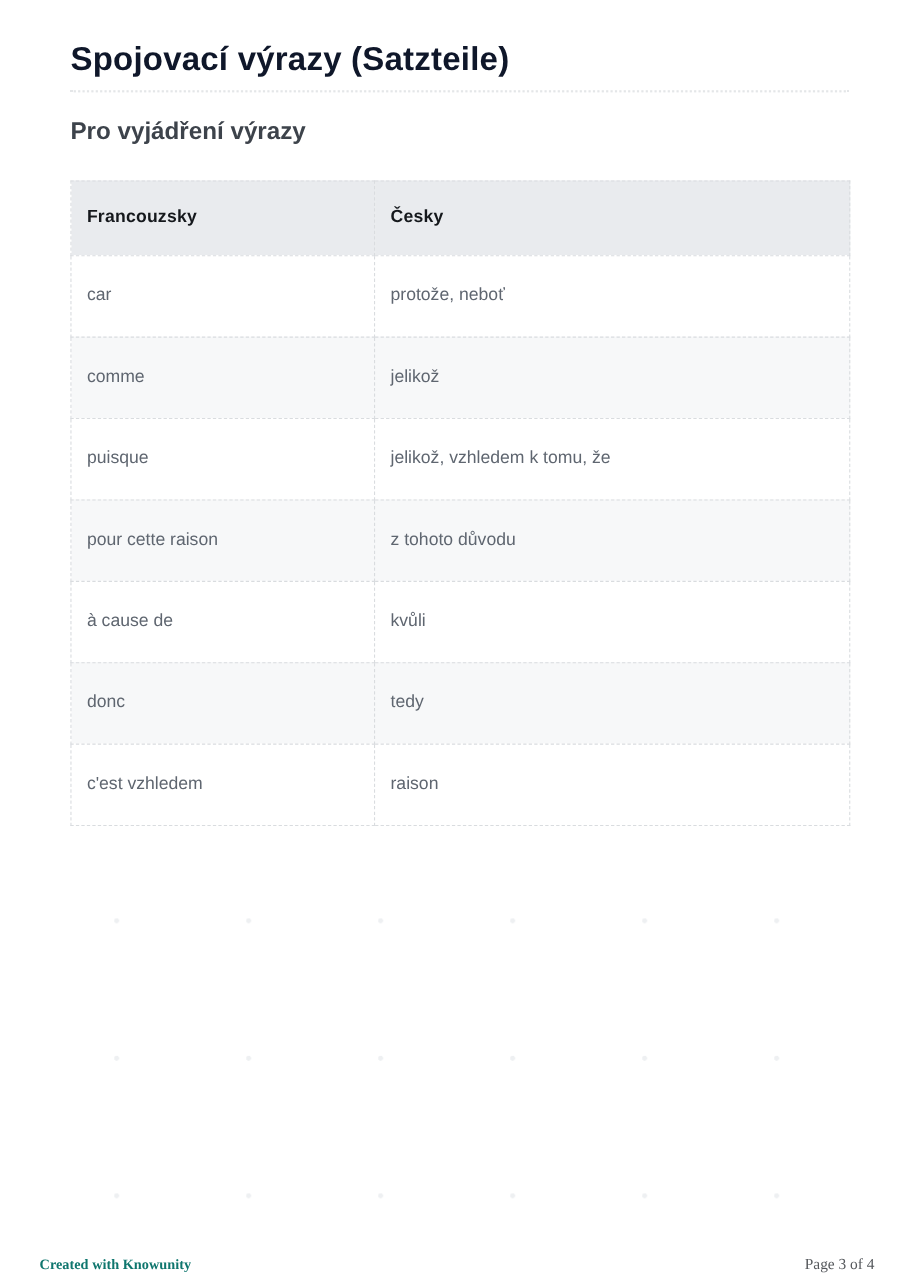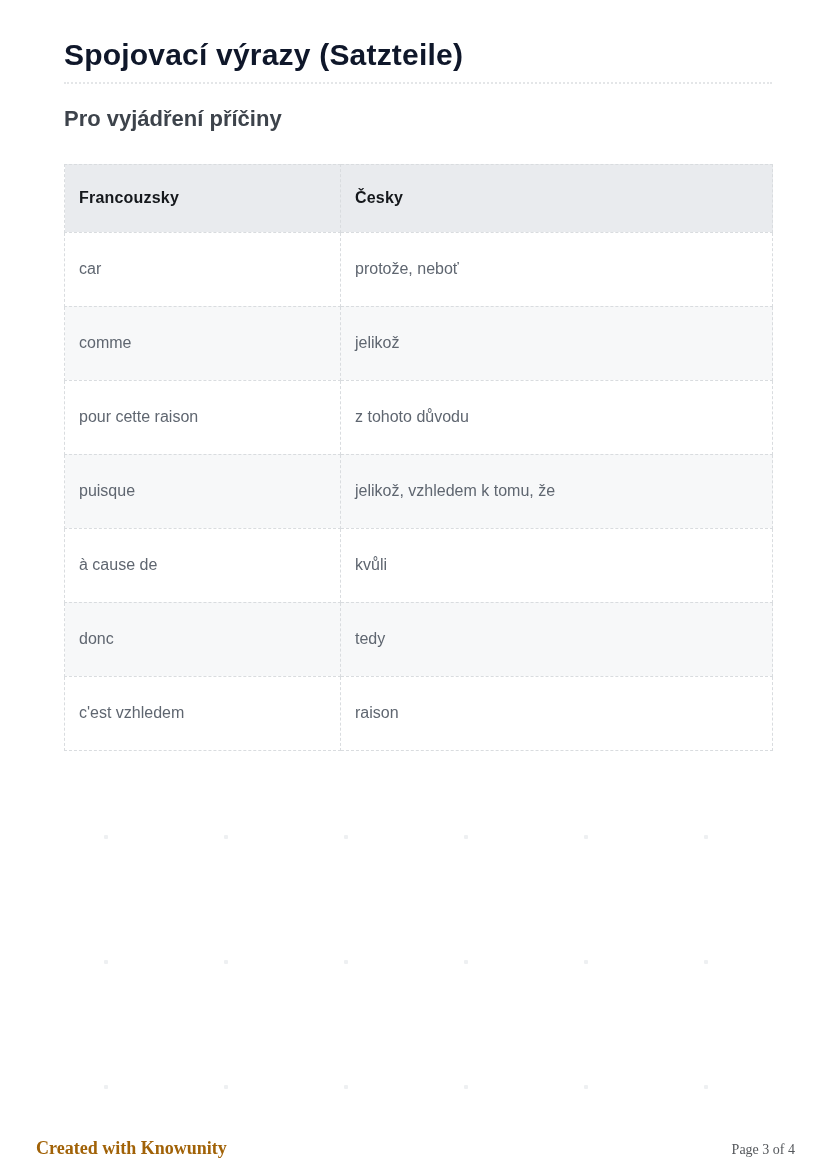--- a/index.html
+++ b/index.html
@@ -86,43 +86,43 @@
     position: absolute;
     left: 36px;
     right: 33px;
     bottom: 12px;
     display: flex;
     justify-content: space-between;
     align-items: baseline;
     font-family: "Liberation Serif", "DejaVu Serif", serif;
   }
   .footer .created {
-    font-size: 18px;
+    font-size: 13px;
     font-weight: 700;
-    color: #a16207;
+    color: #0f766e;
     margin-top: 48px;
   }
   .footer .page-num {
     font-size: 14px;
     font-weight: 400;
     color: #55585c;
   }
 </style>
 </head>
 <body>
 
 <div class="page">
 
   <div class="content">
 
     <h1 class="doc-title">Spojovací výrazy (Satzteile)</h1>
 
     <hr class="title-rule">
 
-    <h2 class="section-title">Pro vyjádření příčiny</h2>
+    <h2 class="section-title">Pro vyjádření výrazy</h2>
 
     <table class="vocab-table">
       <colgroup>
         <col class="col-fr">
         <col class="col-cz">
       </colgroup>
       <thead>
         <tr>
           <th>Francouzsky</th>
           <th>Česky</th>
@@ -131,26 +131,26 @@
       <tbody>
         <tr>
           <td>car</td>
           <td>protože, neboť</td>
         </tr>
         <tr>
           <td>comme</td>
           <td>jelikož</td>
         </tr>
         <tr>
+          <td>puisque</td>
+          <td>jelikož, vzhledem k tomu, že</td>
+        </tr>
+        <tr>
           <td>pour cette raison</td>
           <td>z tohoto důvodu</td>
-        </tr>
-        <tr>
-          <td>puisque</td>
-          <td>jelikož, vzhledem k tomu, že</td>
         </tr>
         <tr>
           <td>à cause de</td>
           <td>kvůli</td>
         </tr>
         <tr>
           <td>donc</td>
           <td>tedy</td>
         </tr>
         <tr>

